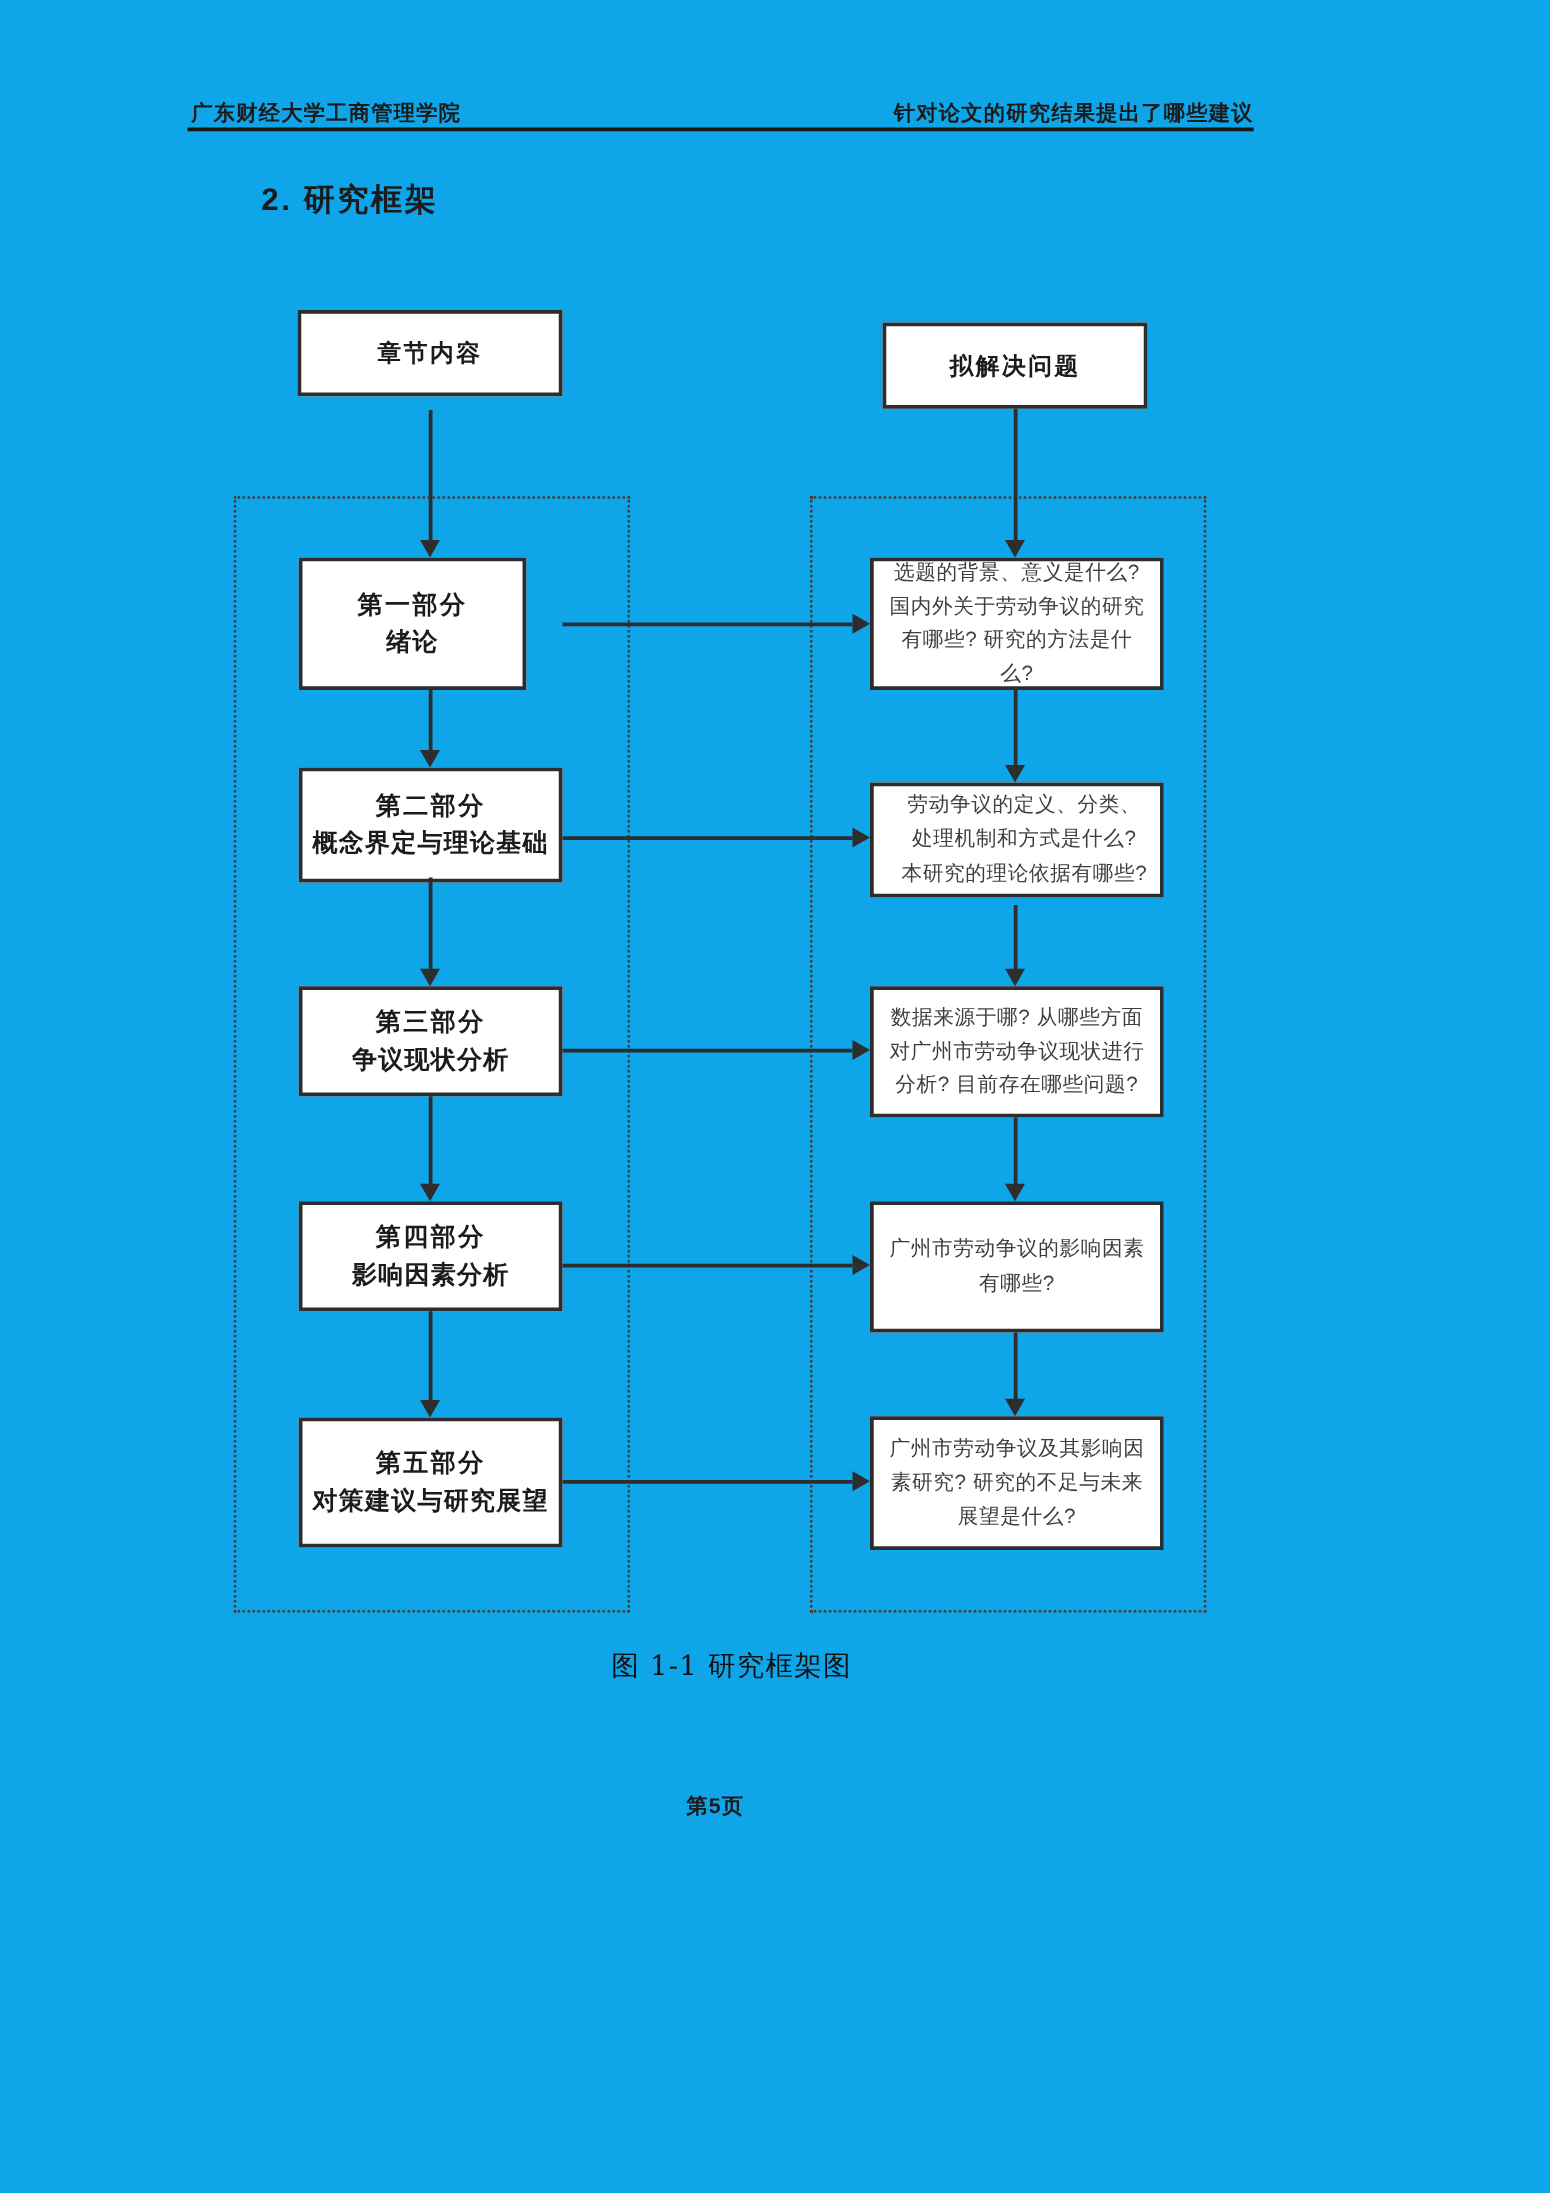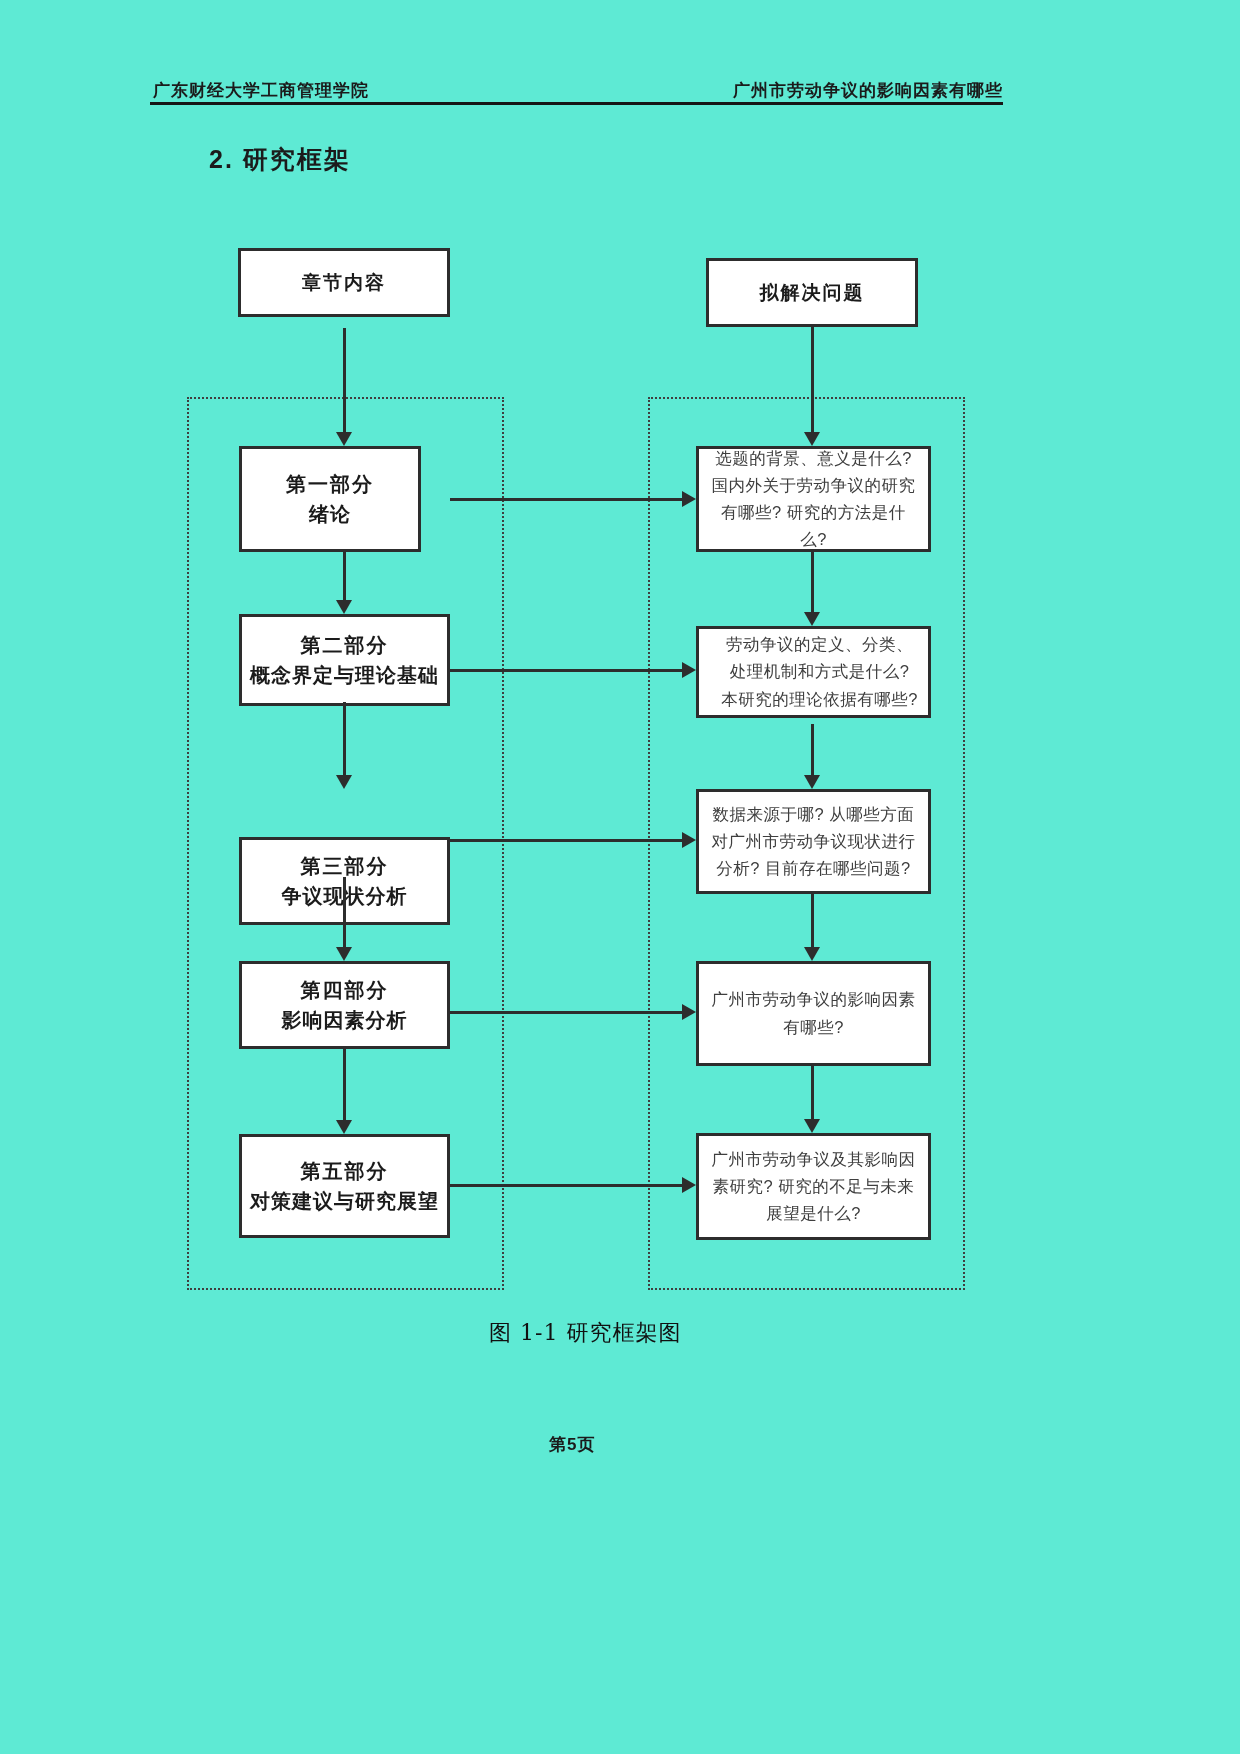--- a/index.html
+++ b/index.html
@@ -5,21 +5,21 @@
   :root{
     --ink:#2d2d2d;
     --text:#3e3e3e;
     --bold:#1b1b1b;
   }
   html,body{margin:0;padding:0;background:#888;}
   .page{
     position:relative;
     width:1240px;height:1754px;
     margin:0 auto;
-    background:#5eead4;
+    background:#0ea5e9;
     font-family:"Liberation Sans",sans-serif;
     overflow:hidden;
   }
   .hdr-left{
     position:absolute;left:153px;top:79px;
     font-size:17px;font-weight:bold;color:var(--bold);
     letter-spacing:1px;
   }
   .hdr-right{
     position:absolute;right:237px;top:79px;
@@ -77,21 +77,21 @@
     font-size:17px;font-weight:bold;color:var(--bold);
     letter-spacing:1px;
   }
 </style>
 </head>
 <body>
 
 <div class="page">
 
   <div class="hdr-left">广东财经大学工商管理学院</div>
-  <div class="hdr-right">广州市劳动争议的影响因素有哪些</div>
+  <div class="hdr-right">针对论文的研究结果提出了哪些建议</div>
   <div class="hdr-rule"></div>
 
   <div class="sec-title">2. 研究框架</div>
 
   <div class="fbox" style="left:238px;top:248px;width:212px;height:69px;">
     <span class="colhdr">章节内容</span>
   </div>
   <div class="fbox" style="left:706px;top:258px;width:212px;height:69px;">
     <span class="colhdr">拟解决问题</span>
   </div>
@@ -100,21 +100,21 @@
   <div class="dotted" style="left:648px;top:397px;width:317px;height:893px;"></div>
 
   <div class="fbox" style="left:239px;top:446px;width:182px;height:106px;">
     <span class="part-line">第一部分</span>
     <span class="title-line">绪论</span>
   </div>
   <div class="fbox" style="left:239px;top:614px;width:211px;height:92px;">
     <span class="part-line">第二部分</span>
     <span class="title-line">概念界定与理论基础</span>
   </div>
-  <div class="fbox" style="left:239px;top:789px;width:211px;height:88px;margin-top:48px;">
+  <div class="fbox" style="left:239px;top:789px;width:211px;height:88px;">
     <span class="part-line">第三部分</span>
     <span class="title-line">争议现状分析</span>
   </div>
   <div class="fbox" style="left:239px;top:961px;width:211px;height:88px;">
     <span class="part-line">第四部分</span>
     <span class="title-line">影响因素分析</span>
   </div>
   <div class="fbox" style="left:239px;top:1134px;width:211px;height:104px;">
     <span class="part-line">第五部分</span>
     <span class="title-line">对策建议与研究展望</span>

